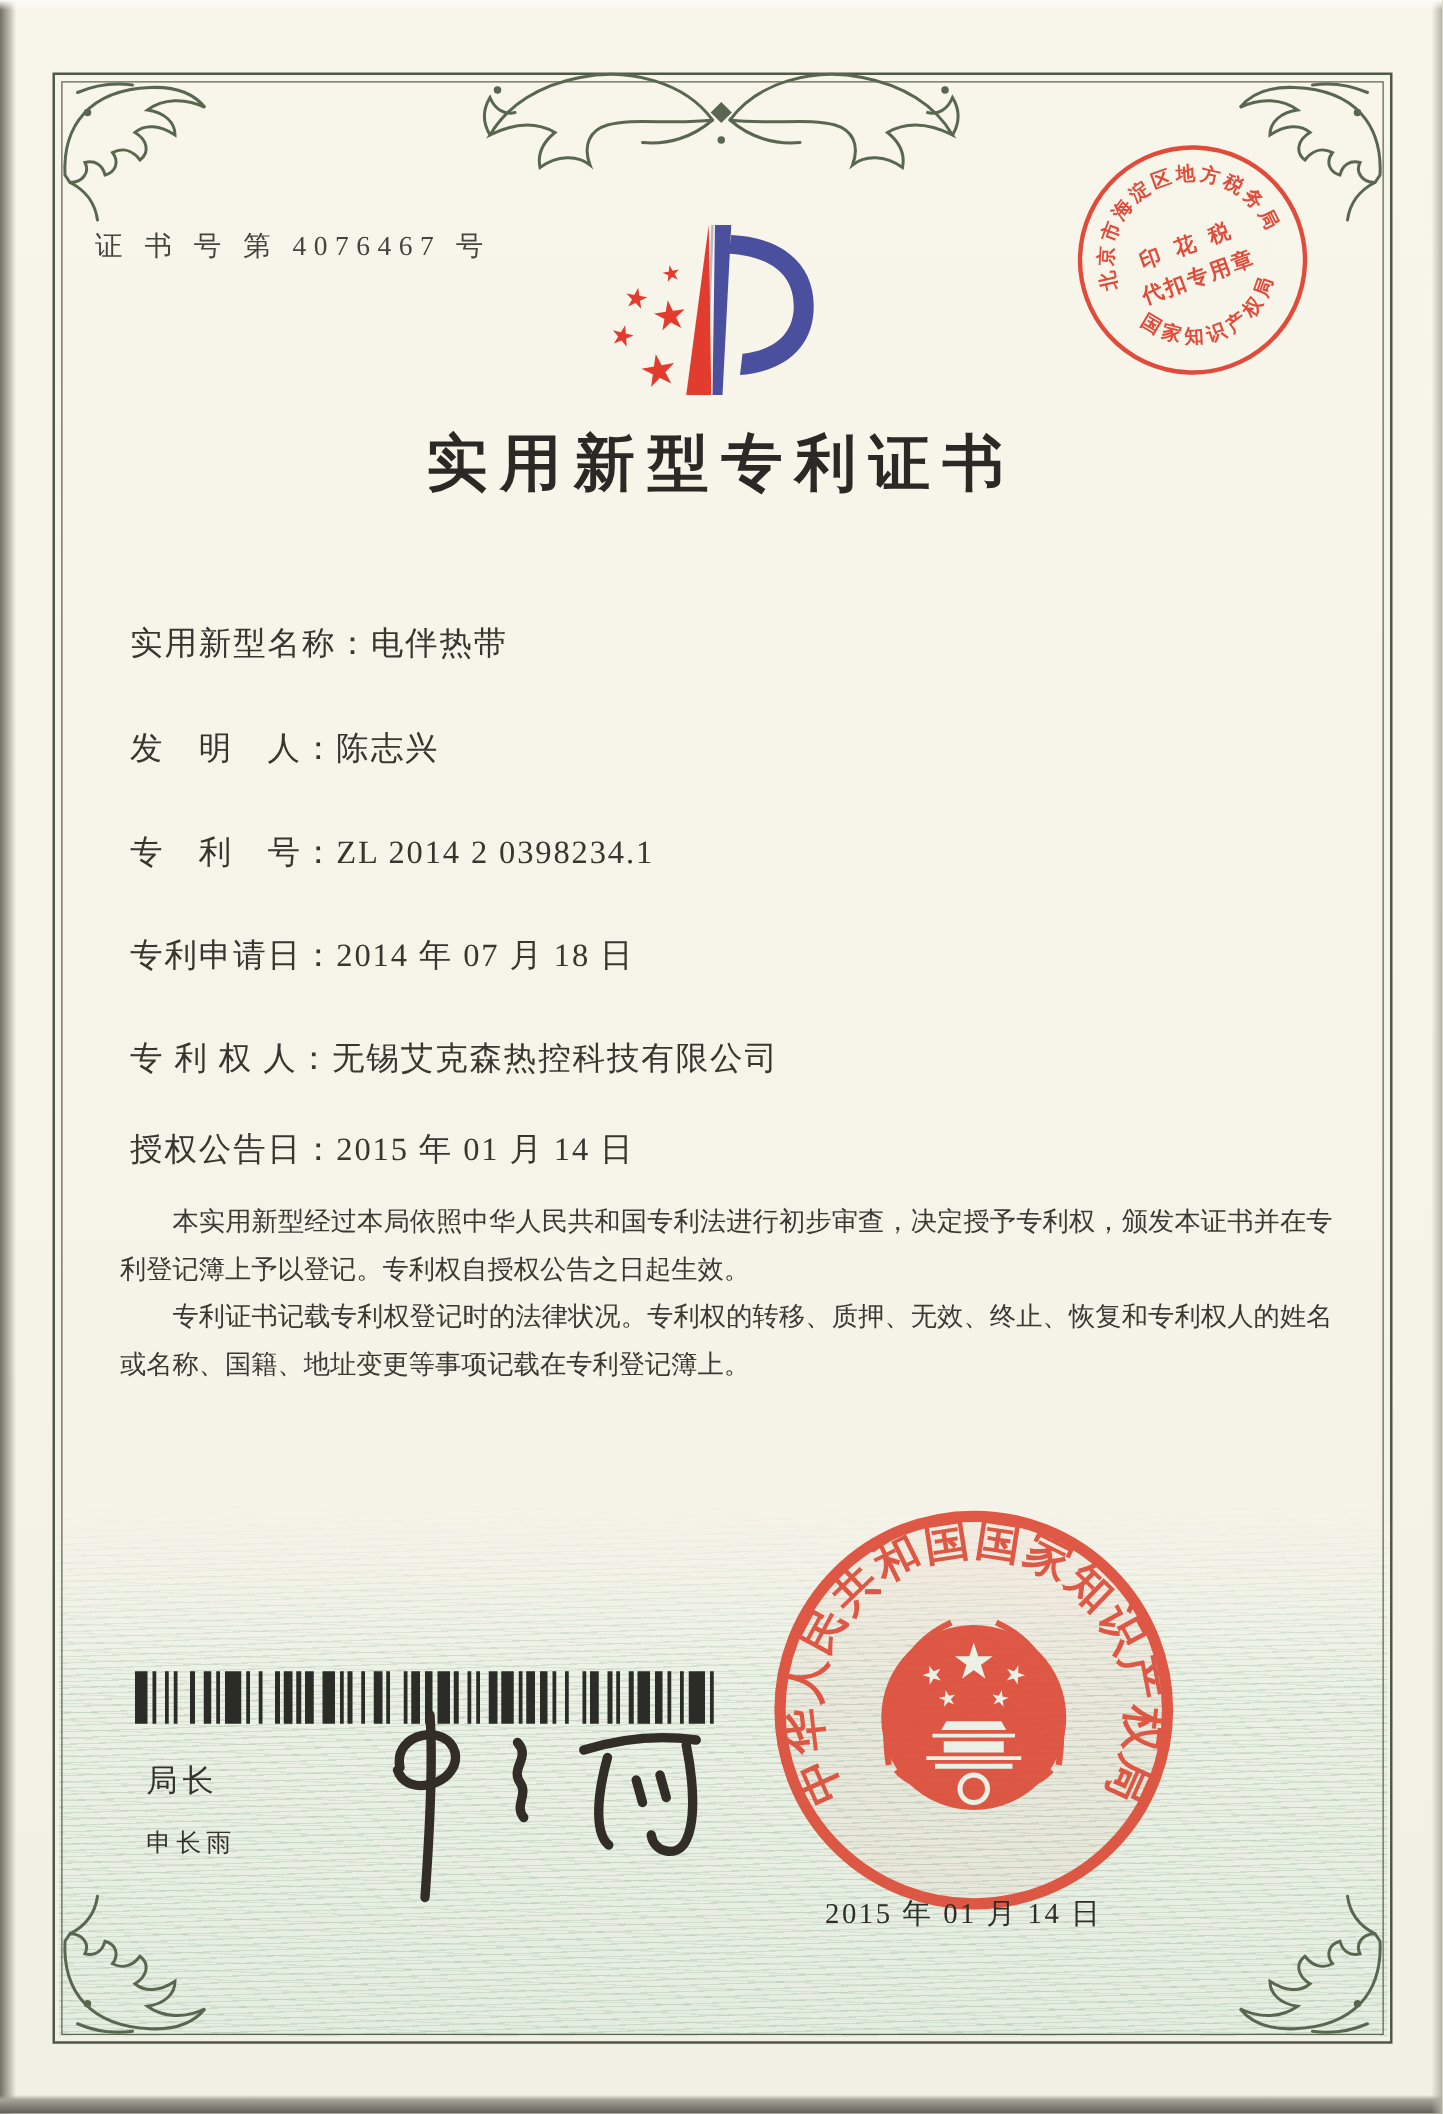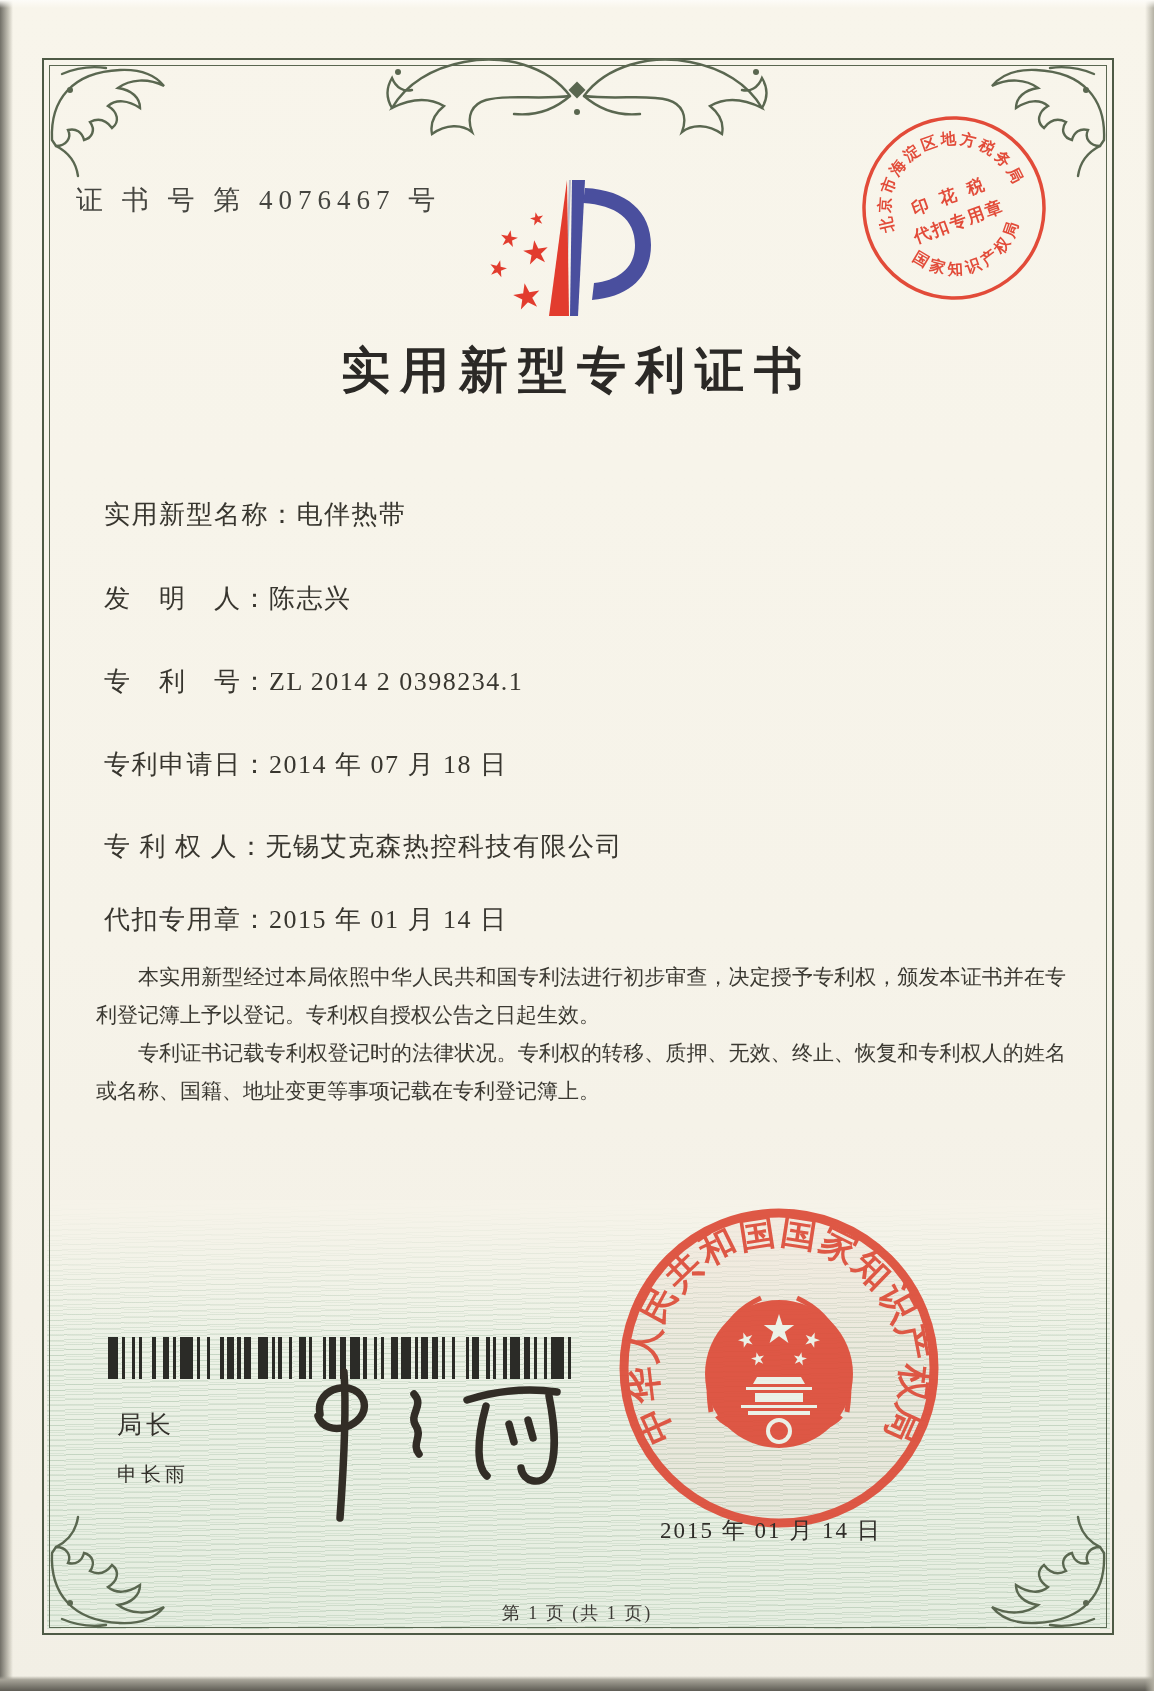--- a/index.html
+++ b/index.html
@@ -18,21 +18,21 @@
       repeating-linear-gradient(178deg, rgba(134,168,138,.25) 0 1px, rgba(255,255,255,0) 1px 5px),
       repeating-linear-gradient(2deg, rgba(134,168,138,.16) 0 1px, rgba(255,255,255,0) 1px 7px),
       linear-gradient(180deg,#eff3e8,#e5ede0);}
   .guilloche::before{content:"";position:absolute;inset:0;
       background:linear-gradient(180deg,#f6f3e9 0,rgba(246,243,233,0) 150px);}
   
   .frame-outer{position:absolute;left:42px;right:40px;top:58px;bottom:56px;border:2.5px solid #4e5a45;z-index:2;}
   .frame-inner{position:absolute;left:49px;right:47px;top:65px;bottom:63px;border:1px solid #5a6750;z-index:2;}
   .ornament{position:absolute;z-index:3;}
   
-  .cert-no{position:absolute;left:76px;top:182px;font-size:27px;letter-spacing:6px;color:#454540;z-index:4;}
+  .cert-no{position:absolute;left:76px;top:182px;font-size:22px;letter-spacing:6px;color:#454540;z-index:4;}
   .title{position:absolute;left:0;right:0;top:338px;margin:0;text-align:center;
          font-size:49px;font-weight:600;letter-spacing:10px;color:#2b2926;z-index:4;}
   .field{position:absolute;left:104px;font-size:26px;letter-spacing:1.5px;color:#38362f;z-index:4;white-space:nowrap;}
   .f1{top:497px}.f2{top:581px}.f3{top:664px}.f4{top:747px}.f5{top:829px}.f6{top:902px}
   .body-text{position:absolute;left:96px;right:88px;top:958px;z-index:4;}
   .body-text p{margin:0;font-size:21px;line-height:38px;text-indent:2em;text-align:justify;color:#3b3932;}
   .barcode{position:absolute;left:108px;top:1337px;width:470px;height:42px;display:flex;z-index:4;}
   .barcode i{display:block;height:100%;}
   .barcode .bk{background:#2b2b27;}
   .signer-title{position:absolute;left:117px;top:1408px;font-size:25px;letter-spacing:4px;z-index:4;color:#34322c;}
@@ -129,21 +129,21 @@
     </g>
   </svg>
 
   <h1 class="title">实用新型专利证书</h1>
 
   <div class="field f1"><span>实用新型名称：</span><span>电伴热带</span></div>
   <div class="field f2"><span>发　明　人：</span><span>陈志兴</span></div>
   <div class="field f3"><span>专　利　号：</span><span>ZL 2014 2 0398234.1</span></div>
   <div class="field f4"><span>专利申请日：</span><span>2014 年 07 月 18 日</span></div>
   <div class="field f5"><span>专 利 权 人：</span><span>无锡艾克森热控科技有限公司</span></div>
-  <div class="field f6"><span>代扣专用章：</span><span>2015 年 01 月 14 日</span></div>
+  <div class="field f6"><span>授权公告日：</span><span>2015 年 01 月 14 日</span></div>
 
   <div class="body-text">
     <p>本实用新型经过本局依照中华人民共和国专利法进行初步审查，决定授予专利权，颁发本证书并在专利登记簿上予以登记。专利权自授权公告之日起生效。</p>
     <p>专利证书记载专利权登记时的法律状况。专利权的转移、质押、无效、终止、恢复和专利权人的姓名或名称、国籍、地址变更等事项记载在专利登记簿上。</p>
   </div>
 
   <div class="barcode">
       <i class="bk" style="flex: 3 3 0px;"></i>
       <i style="flex: 1 1 0px;"></i>
       <i class="bk" style="flex: 1 1 0px;"></i>
@@ -274,15 +274,14 @@
         <rect x="137" y="189" width="66" height="3"></rect>
         <rect x="146" y="195" width="48" height="9"></rect>
         <rect x="132" y="207" width="76" height="3"></rect>
         <rect x="139" y="213" width="62" height="4"></rect>
         <circle cx="170" cy="233" r="11" fill="none" stroke="#ecf2e8" stroke-width="4"></circle>
       </g>
     </g>
   </svg>
   <div class="seal-date">2015 年 01 月 14 日</div>
 
-  <div class="footer">第 1 页 (共 1 页)</div>
 
 </div>
 
 </body></html>

